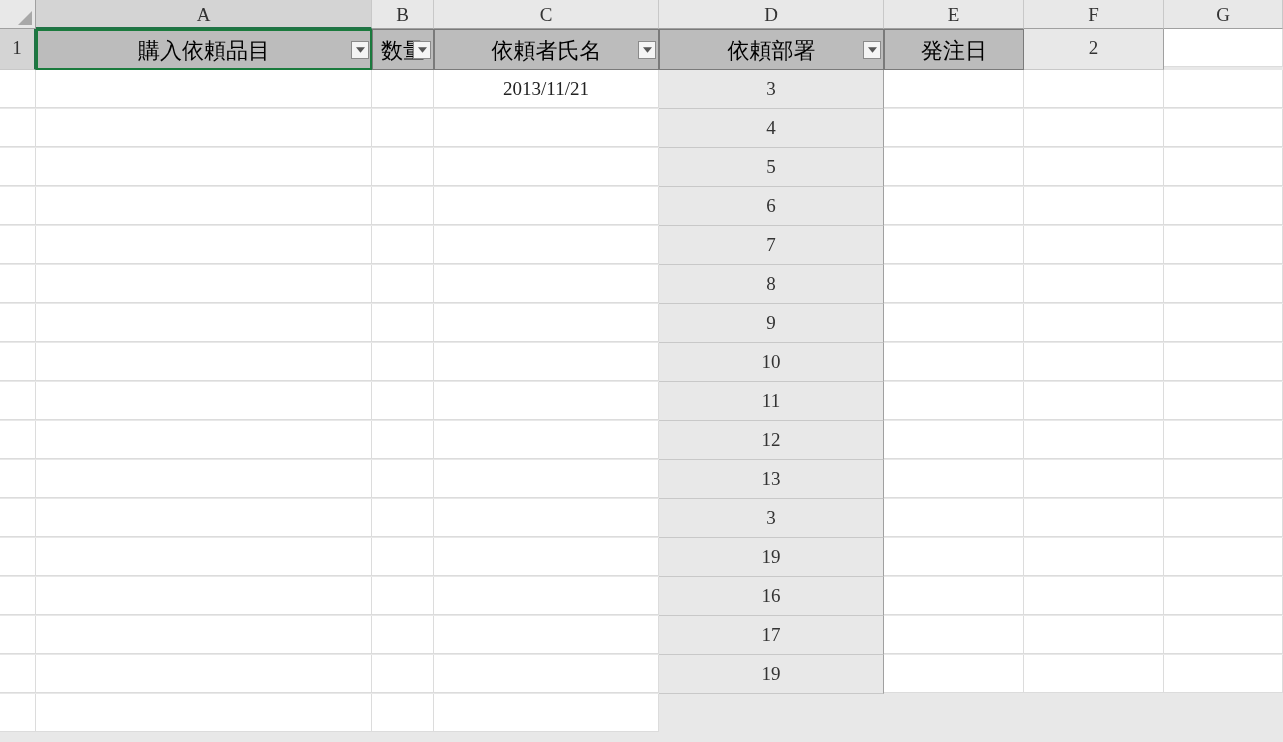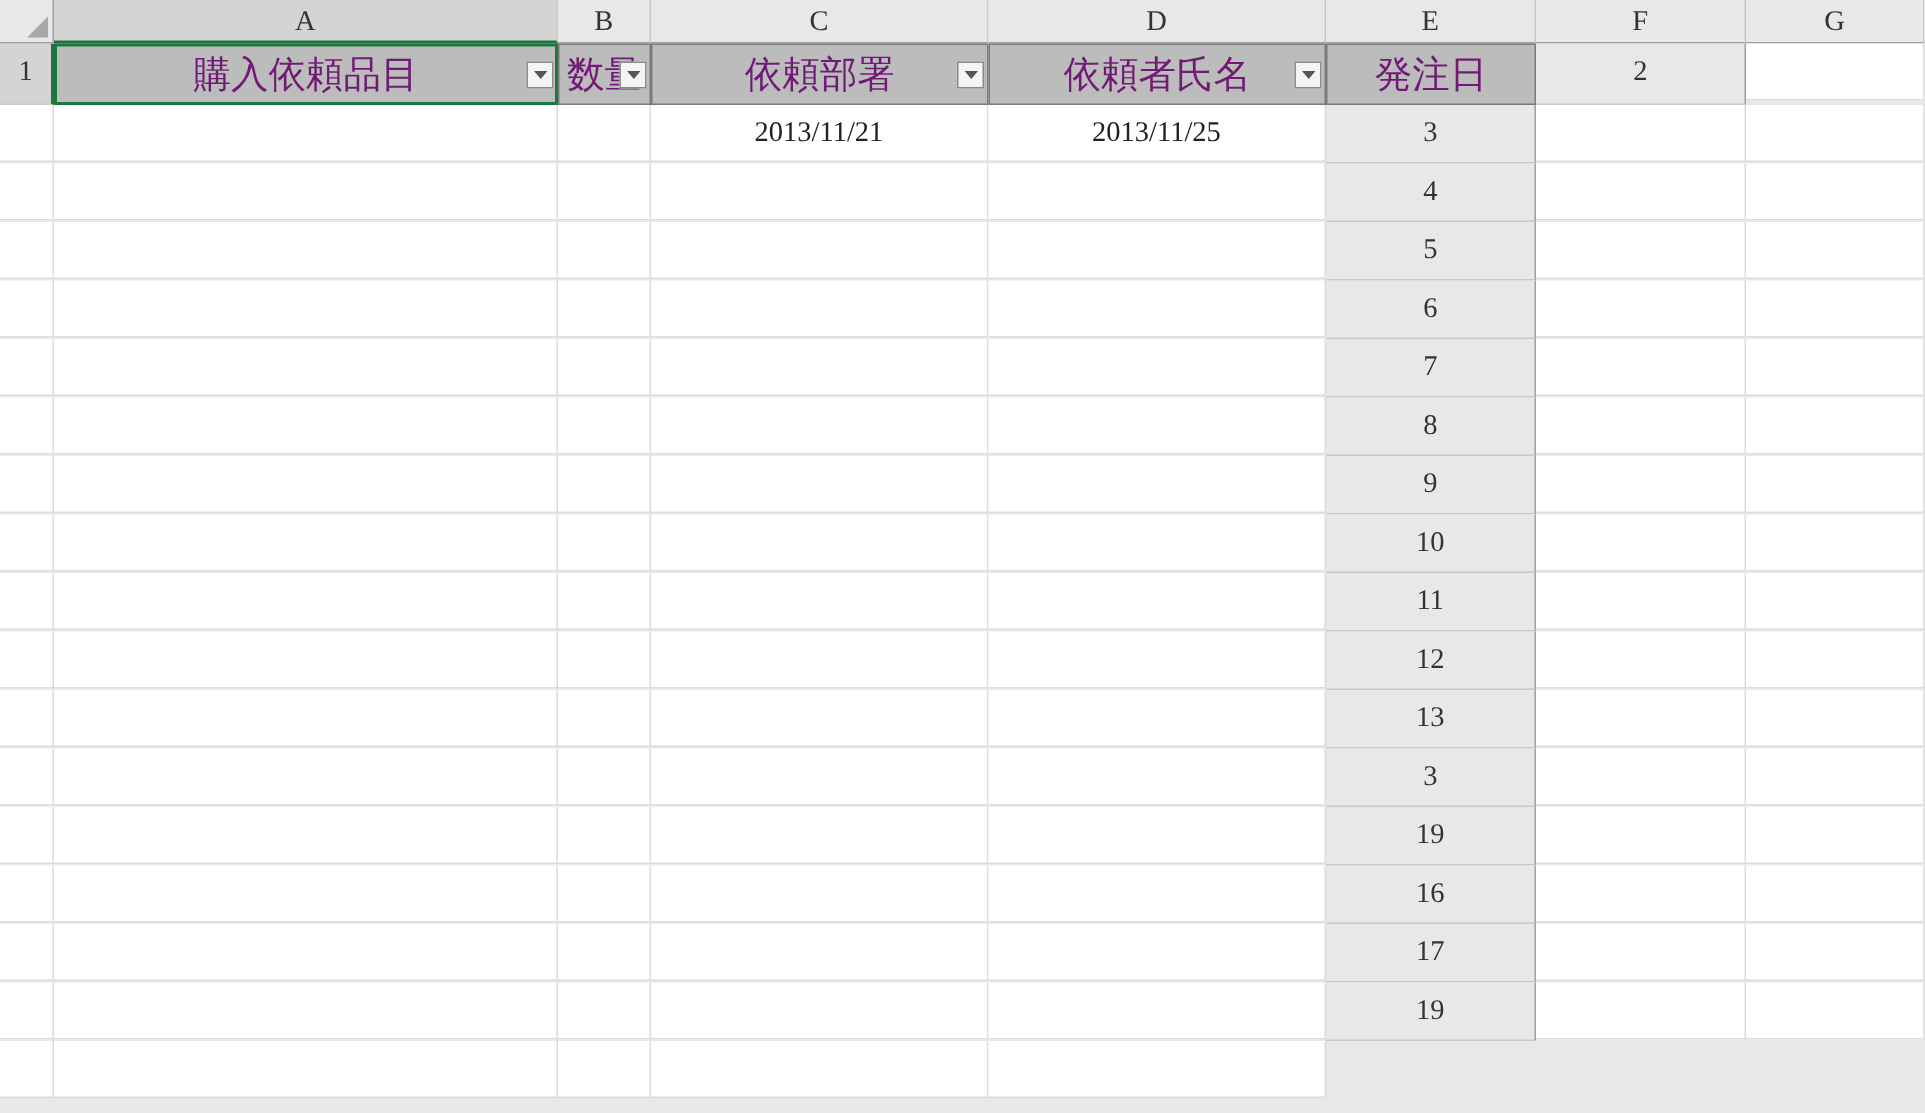--- a/index.html
+++ b/index.html
@@ -87,22 +87,22 @@
     .cell.right { text-align: center; }
     
     .table-header {
       height: 41px;
       background: #bcbcbc;
       border: 1px solid #7a7a7a;
       position: relative;
       text-align: center;
       line-height: 41px;
       font-family: "MS PMincho", "Hiragino Mincho Pro", serif;
-      font-size: 25px;
-      color: #701a75;
+      font-size: 22px;
+      color: #000000;
       overflow: hidden;
       white-space: nowrap;
     }
     .table-header.selected {
       outline: 2px solid #1a7a3d;
       outline-offset: -2px;
       z-index: 2;
     }
     .filter-btn {
       position: absolute;
@@ -148,46 +148,45 @@
   </div>
   <div class="table-header">
     <span>数量</span>
     <span class="filter-btn">
       <svg viewBox="0 0 10 6">
           <path d="M0 0 L5 6 L10 0 Z" fill="#555"></path>
         </svg>
     </span>
   </div>
   <div class="table-header">
+    <span>依頼者氏名</span>
+    <span class="filter-btn">
+      <svg viewBox="0 0 10 6">
+          <path d="M0 0 L5 6 L10 0 Z" fill="#555"></path>
+        </svg>
+    </span>
+  </div>
+  <div class="table-header">
     <span>依頼部署</span>
     <span class="filter-btn">
       <svg viewBox="0 0 10 6">
           <path d="M0 0 L5 6 L10 0 Z" fill="#555"></path>
         </svg>
     </span>
   </div>
   <div class="table-header">
-    <span>依頼者氏名</span>
-    <span class="filter-btn">
-      <svg viewBox="0 0 10 6">
-          <path d="M0 0 L5 6 L10 0 Z" fill="#555"></path>
-        </svg>
-    </span>
-  </div>
-  <div class="table-header">
     <span>発注日</span>
   </div>
 
   <div class="row-header">2</div>
   <div class="cell"></div>
   <div class="cell"></div>
   <div class="cell"></div>
   <div class="cell"></div>
   <div class="cell right">2013/11/21</div>
-  <div class="cell right">2013/11/25</div>
 
   <div class="row-header">3</div>
   <div class="cell"></div>
     <div class="cell"></div>
     <div class="cell"></div>
     <div class="cell"></div>
     <div class="cell"></div>
     <div class="cell"></div>
     <div class="cell"></div>
 

